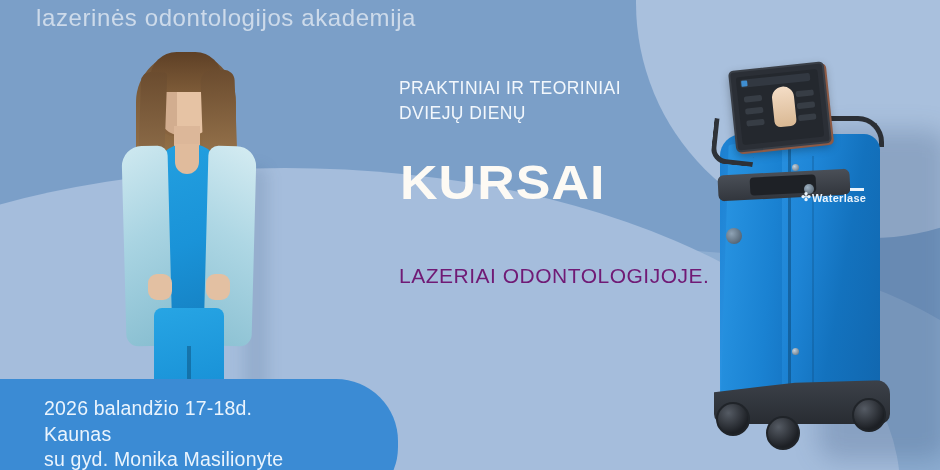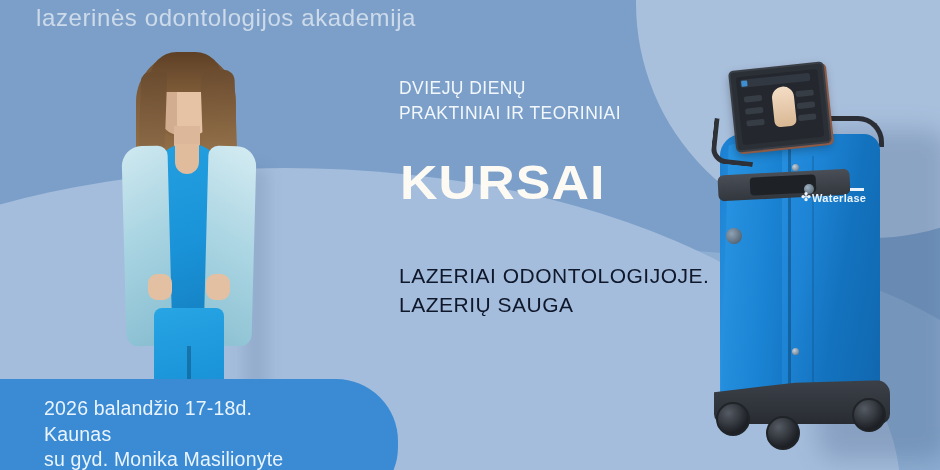--- a/index.html
+++ b/index.html
@@ -89,21 +89,21 @@
     font-size:49px;
     line-height:49px;
     font-weight:bold;
     letter-spacing:1px;
     transform:scaleX(1.06);
     transform-origin:left center;
   }
   .subhead{
     position:absolute;
     left:399px;top:261px;
-    color:#0f172a;
+    color:#701a75;
     font-size:21px;
     line-height:29px;
     letter-spacing:.5px;
     white-space:nowrap;
   }
 
   
   .woman{position:absolute;left:96px;top:46px;width:182px;height:418px;}
   .w-hair-back{
     position:absolute;left:40px;top:6px;width:100px;height:210px;
@@ -352,29 +352,28 @@
         <div class="dev-btn" style="left:58px;top:20px;"></div>
         <div class="dev-btn" style="left:58px;top:32px;"></div>
         <div class="dev-btn" style="left:58px;top:44px;"></div>
       </div>
     </div>
   </div>
 
   <div class="header-brand">lazerinės odontologijos akademija</div>
 
   <div class="kicker">
+    <div>PRAKTINIAI IR TEORINIAI</div>
     <div>DVIEJŲ DIENŲ</div>
-    <div>PRAKTINIAI IR TEORINIAI</div>
   </div>
 
   <div class="kursai">KURSAI</div>
 
   <div class="subhead">
     <div>LAZERIAI ODONTOLOGIJOJE.</div>
-    <div>LAZERIŲ SAUGA</div>
   </div>
 
   <div class="info-panel"></div>
   <div class="info-text">
     <div>2026 balandžio 17-18d.</div>
     <div>Kaunas</div>
     <div>su gyd. Monika Masilionyte</div>
   </div>
 
 </div>

